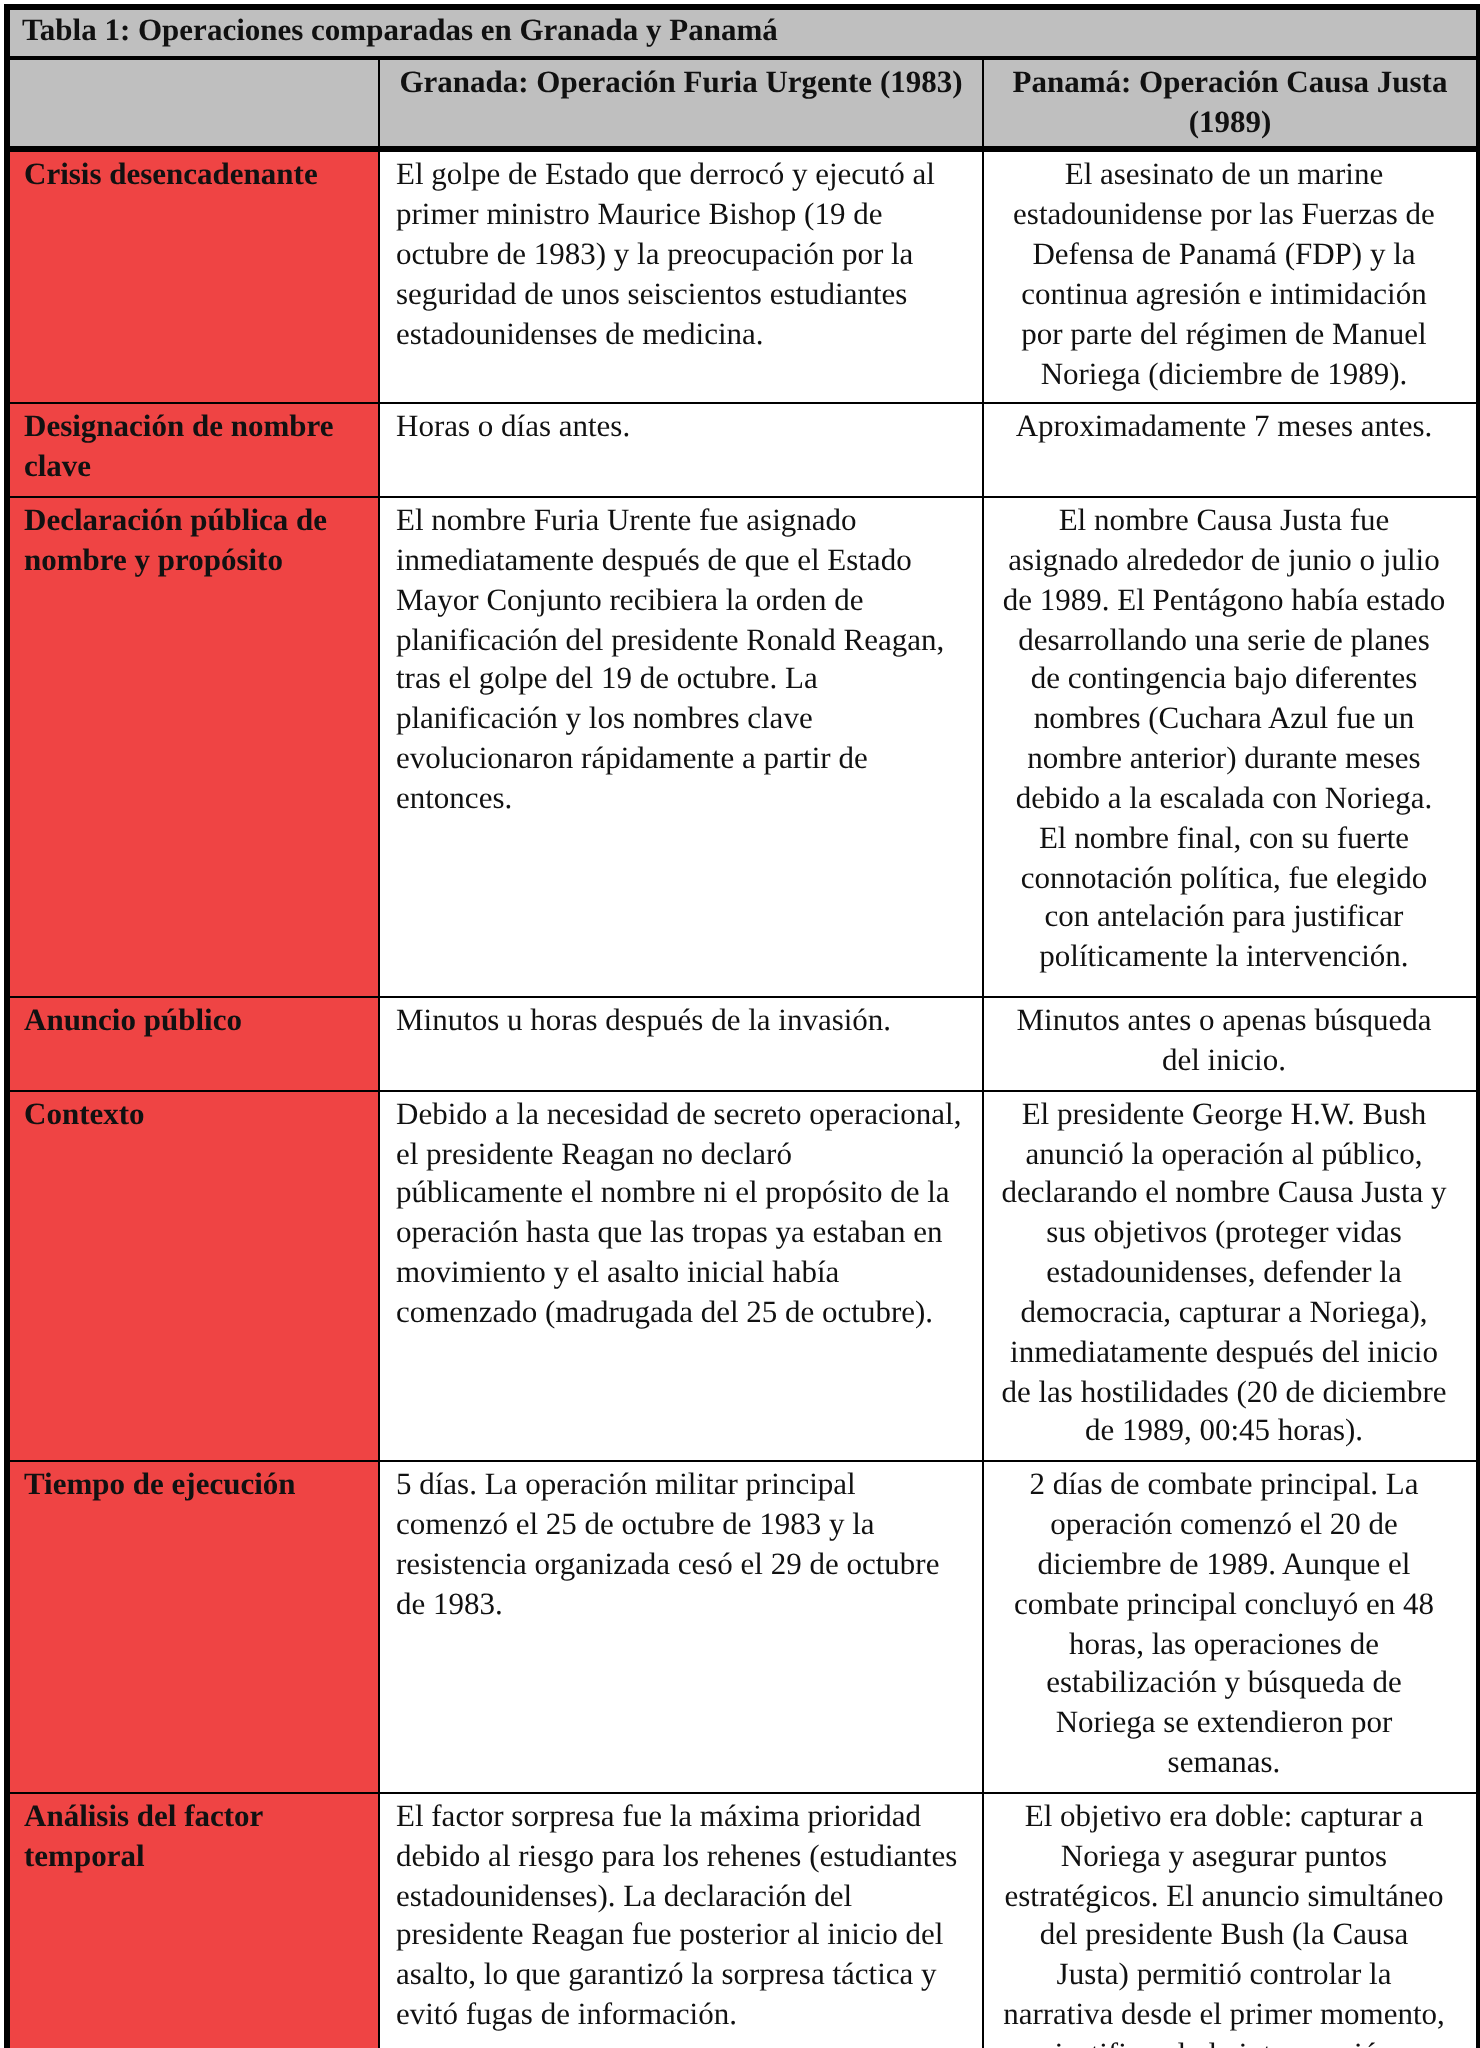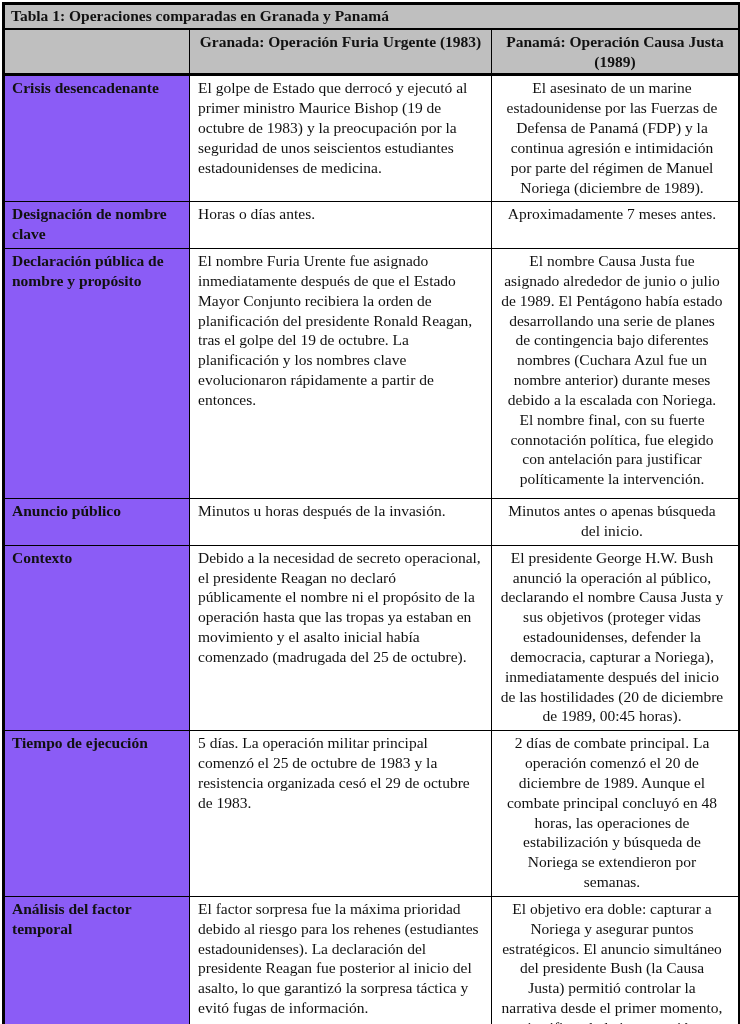--- a/index.html
+++ b/index.html
@@ -52,21 +52,21 @@
     background: #bfbfbf;
     font-weight: bold;
     height: 33px;
     padding: 2px 6px;
     border-bottom: 3px solid #000000;
   }
   
   tbody th.row-label {
     text-align: left;
     font-weight: bold;
-    background: #8b5cf6;
+    background: #ef4444;
     padding-left: 7px;
   }
   
   tbody tr:nth-child(1) > * { height: 117px; }
   tbody tr:nth-child(2) > * { height: 38px; }
   tbody tr:nth-child(3) > * { height: 250px; }
   tbody tr:nth-child(4) > * { height: 42px; margin-top: 32px; }
   tbody tr:nth-child(5) > * { height: 172px; }
   tbody tr:nth-child(6) > * { height: 150px; }
   tbody tr:nth-child(7) > * { height: 193px; }

